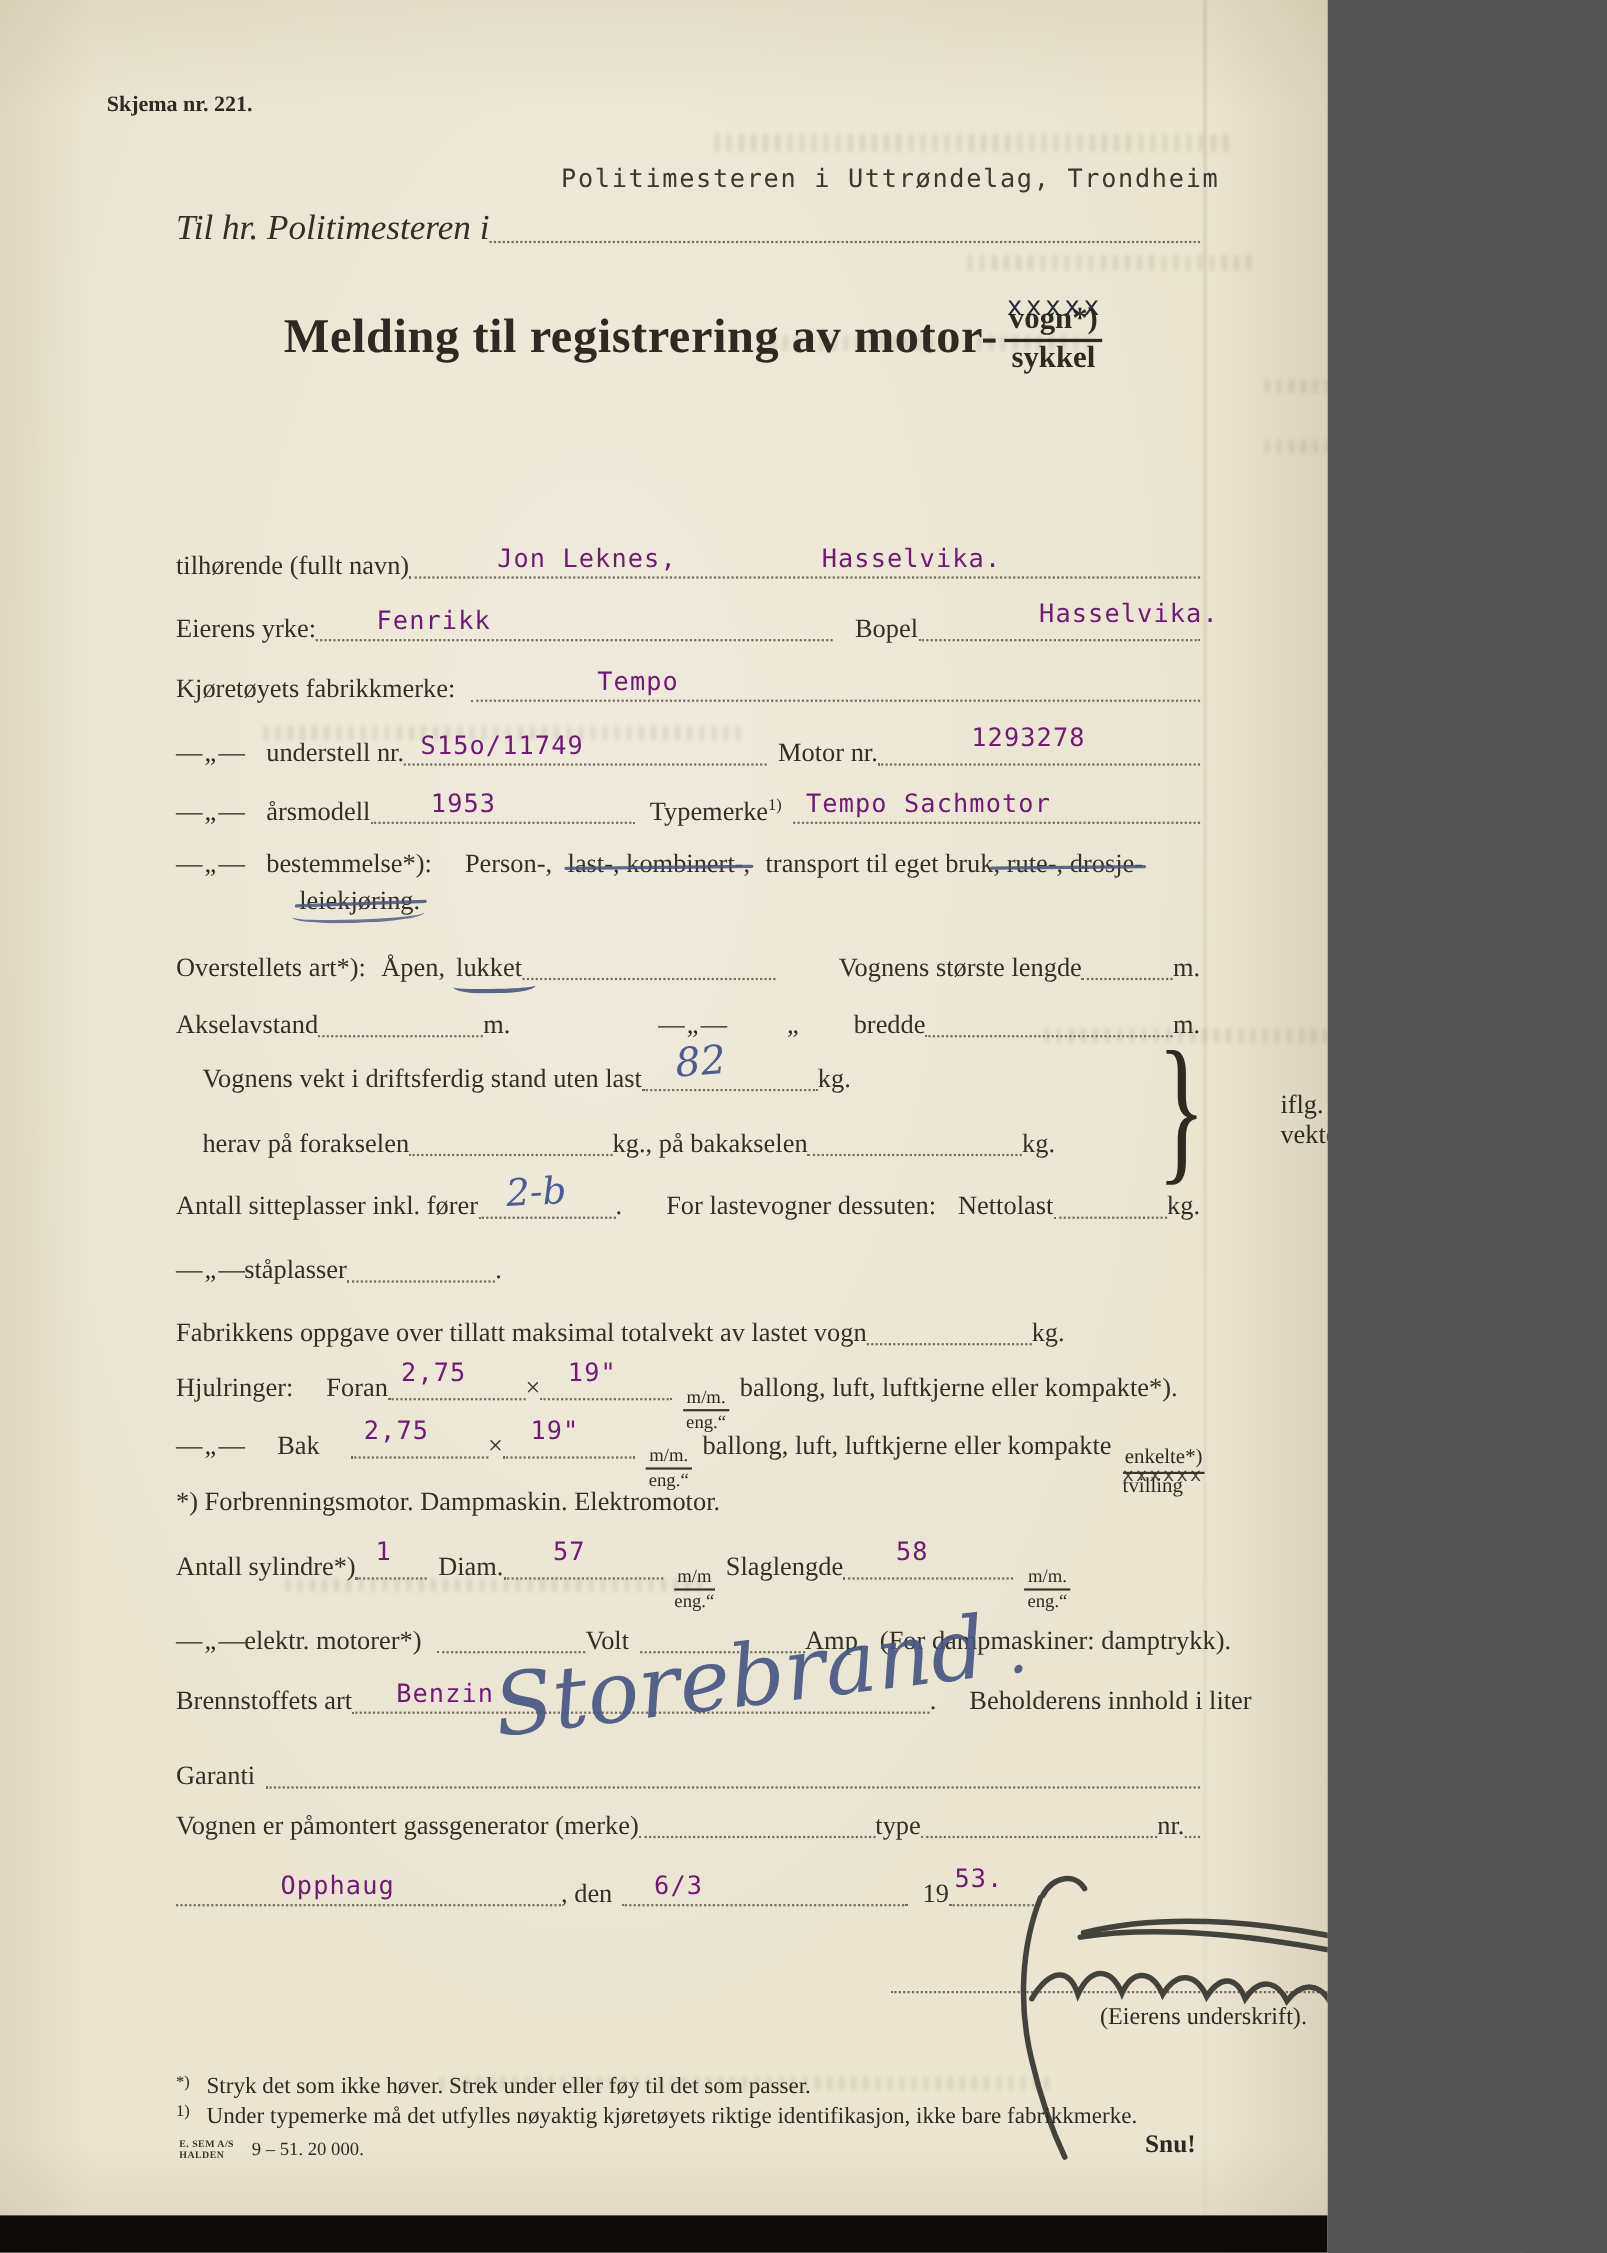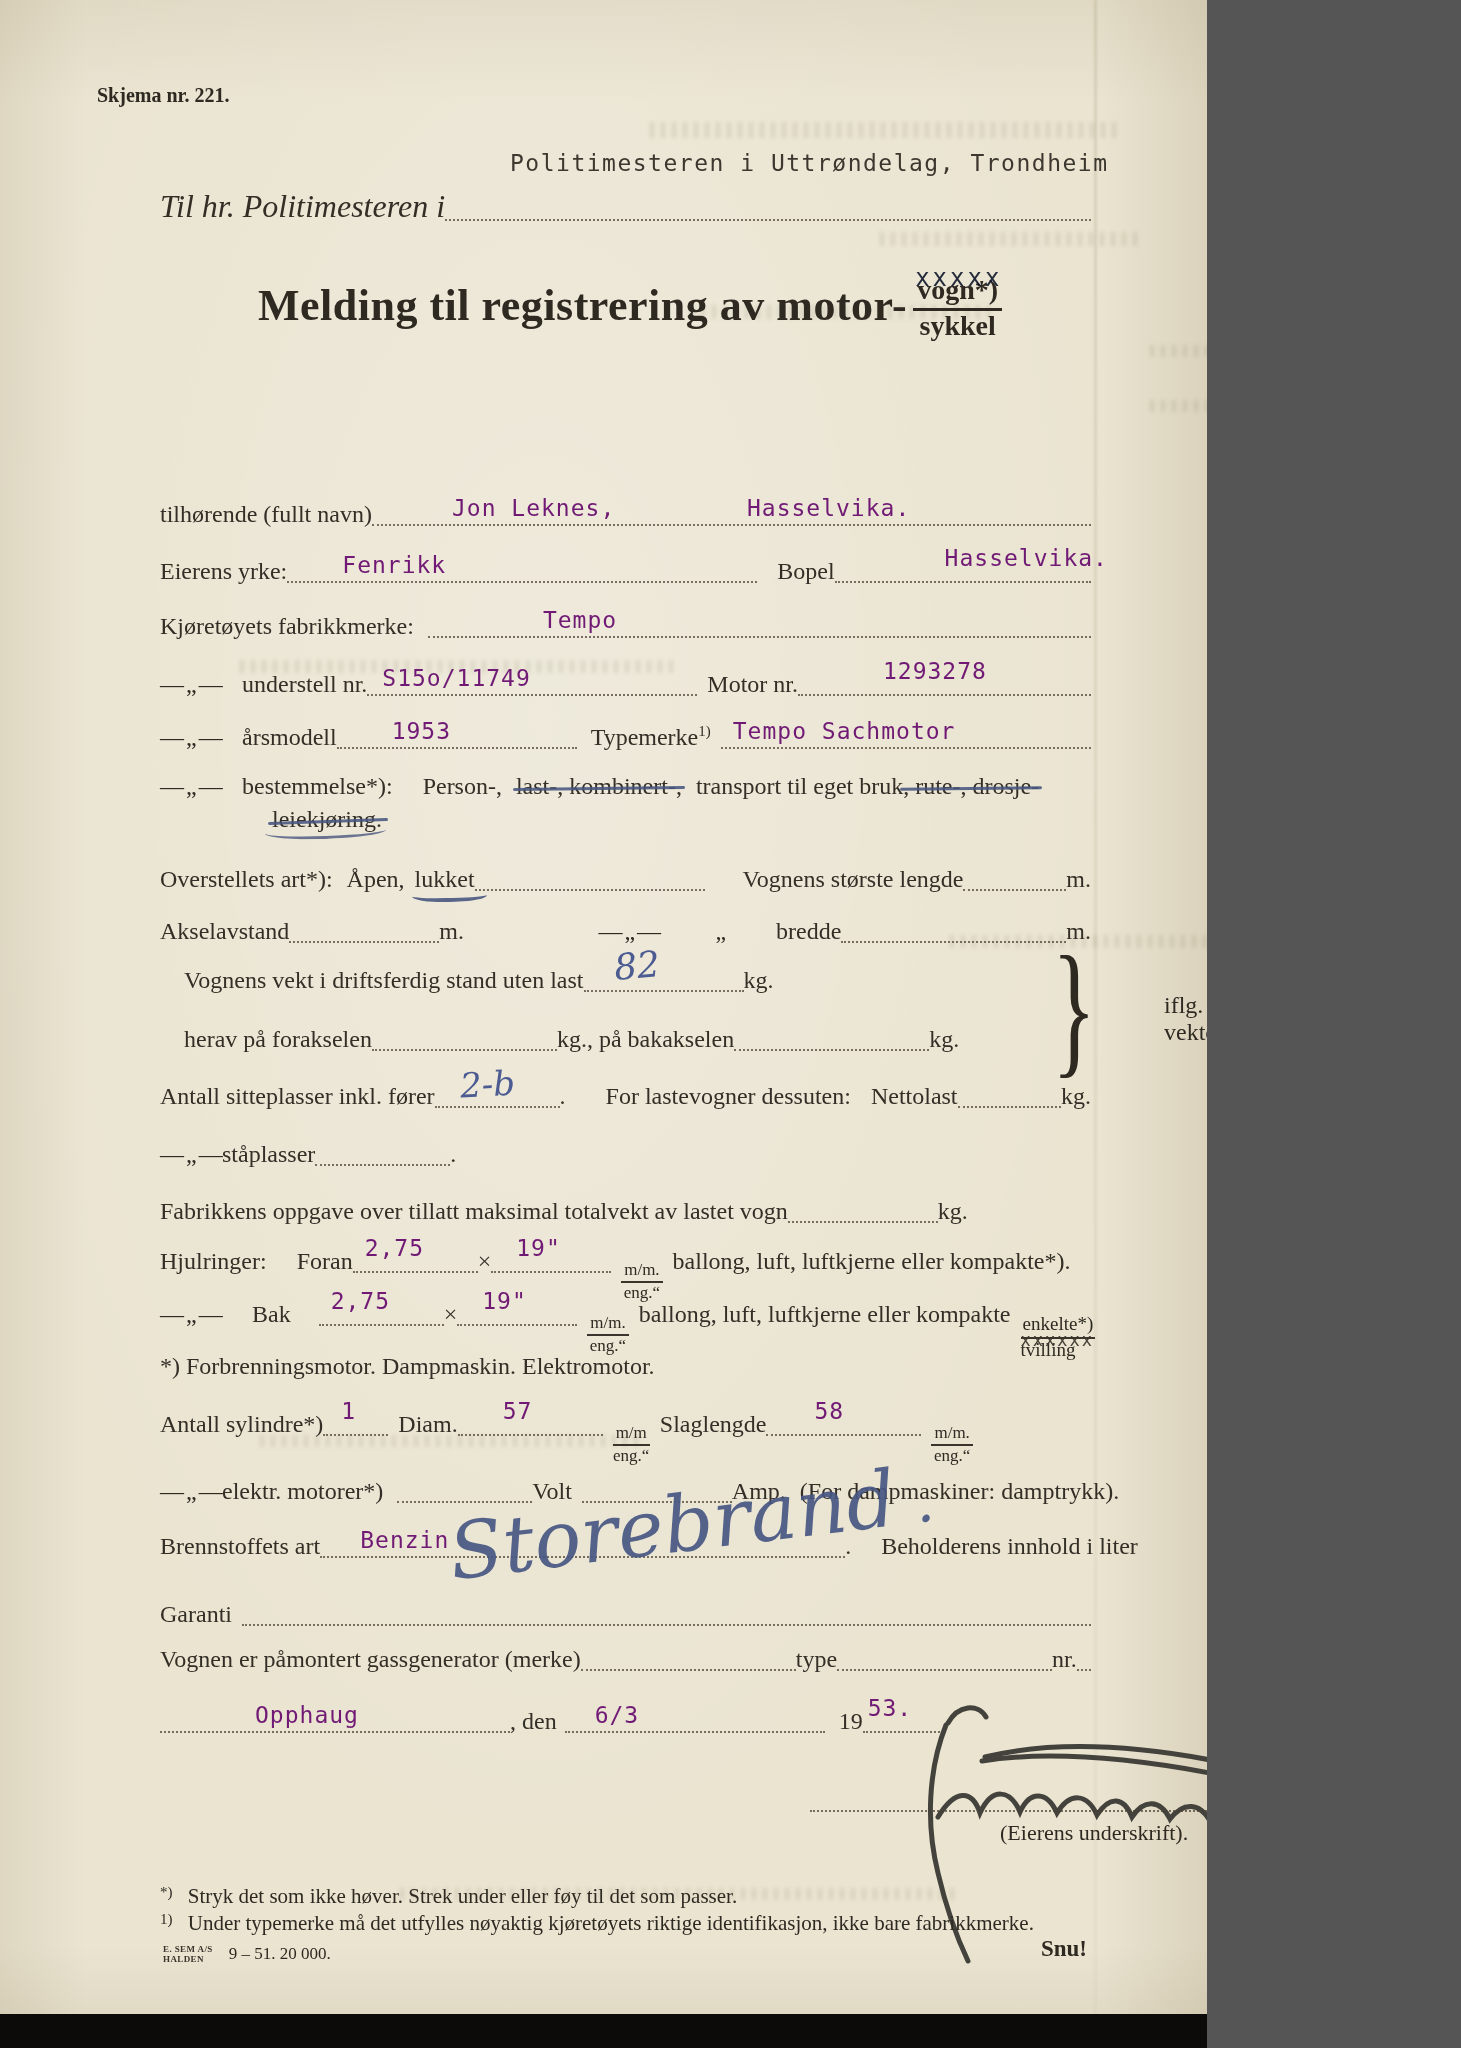--- a/index.html
+++ b/index.html
@@ -191,21 +191,21 @@
   </div>
   <div class="row" style="top:806px;left:272px">
     <span class="lbl pen-strike2">leiekjøring.</span>
   </div>
 
   <div class="row" style="top:861px">
     <span class="lbl">Overstellets art*):</span>
     <span class="lbl gap14">Åpen,</span>
     <span class="lbl gap10 pen-underline">lukket</span>
     <span class="fill" style="width:230px"></span>
-    <span class="lbl" style="margin-left:38px">Vognens største lengde</span>
+    <span class="lbl" style="margin-left:58px">Vognens største lengde</span>
     <span class="fill grow"></span>
     <span class="lbl">m.</span>
   </div>
 
   <div class="row" style="top:913px">
     <span class="lbl">Akselavstand</span>
     <span class="fill" style="width:150px"></span>
     <span class="lbl">m.</span>
     <span class="dash" style="margin-left:auto">—„—</span>
     <span class="lbl" style="margin-left:55px">„</span>

